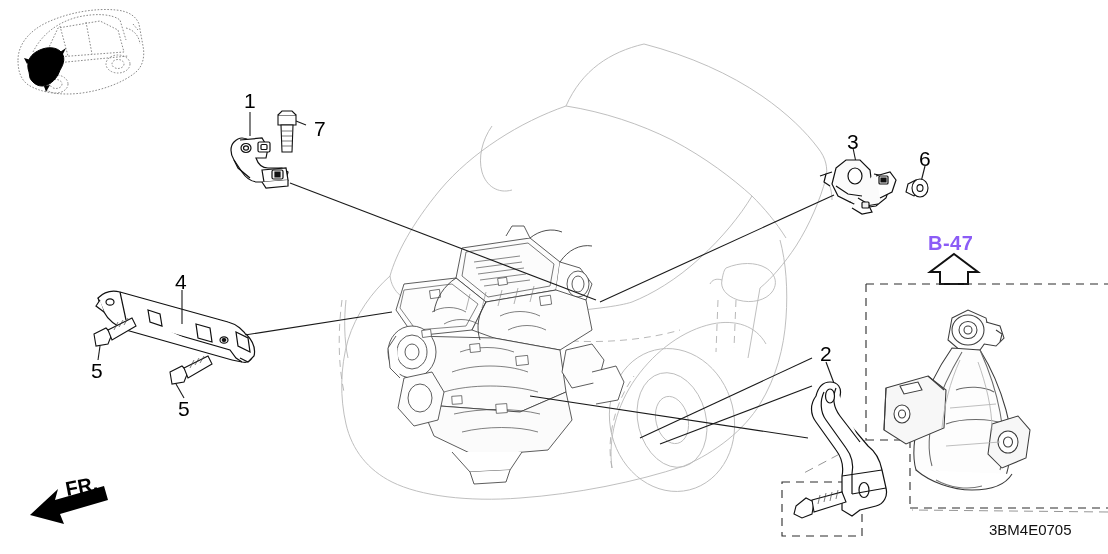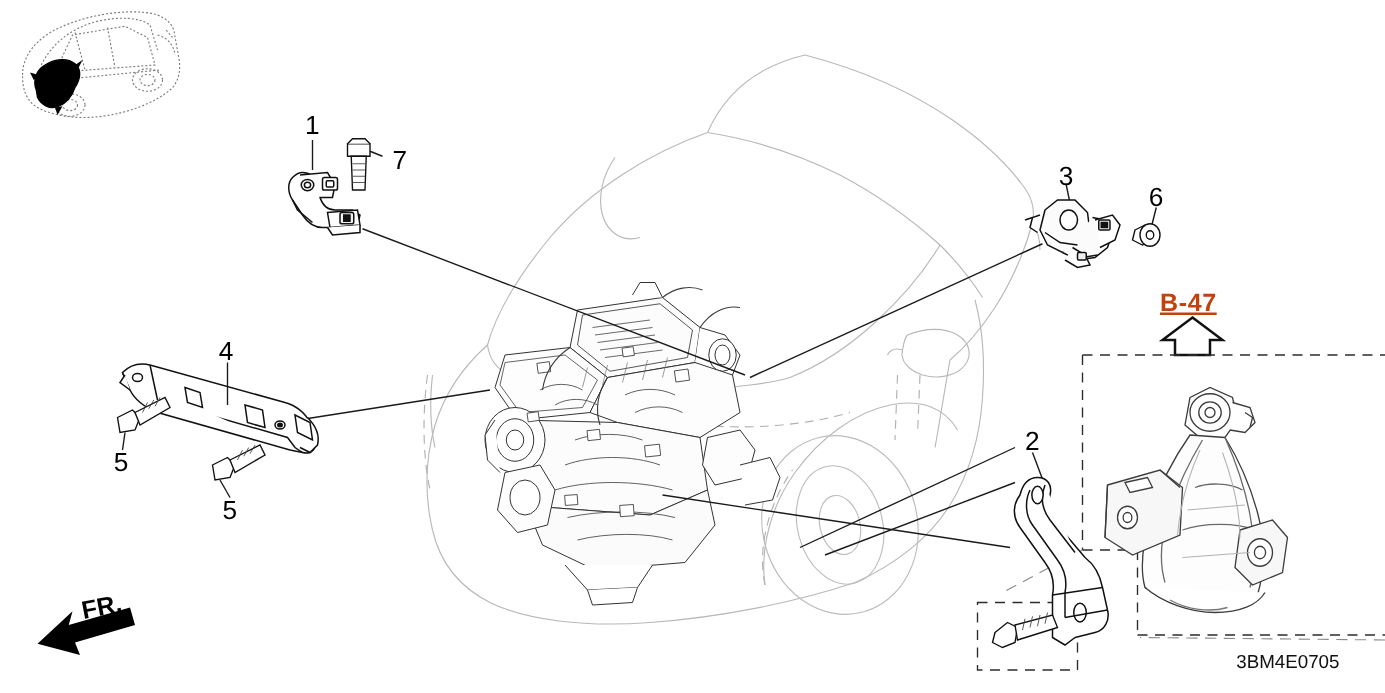--- a/index.html
+++ b/index.html
@@ -28,24 +28,23 @@
     font-size: 21px;
     color: #000000;
     line-height: 1;
     white-space: nowrap;
   }
   .ref-label {
     position: absolute;
     font-family: "Liberation Sans", sans-serif;
     font-size: 20px;
     font-weight: bold;
-    color: #c2410c;
+    color: #8b5cf6;
     letter-spacing: 0.5px;
     white-space: nowrap;
-    text-decoration: underline;
   }
   .fr-label {
     position: absolute;
     font-family: "Liberation Sans", sans-serif;
     font-size: 20px;
     font-weight: bold;
     color: #000000;
     white-space: nowrap;
     transform: rotate(-11deg);
     transform-origin: left bottom;

